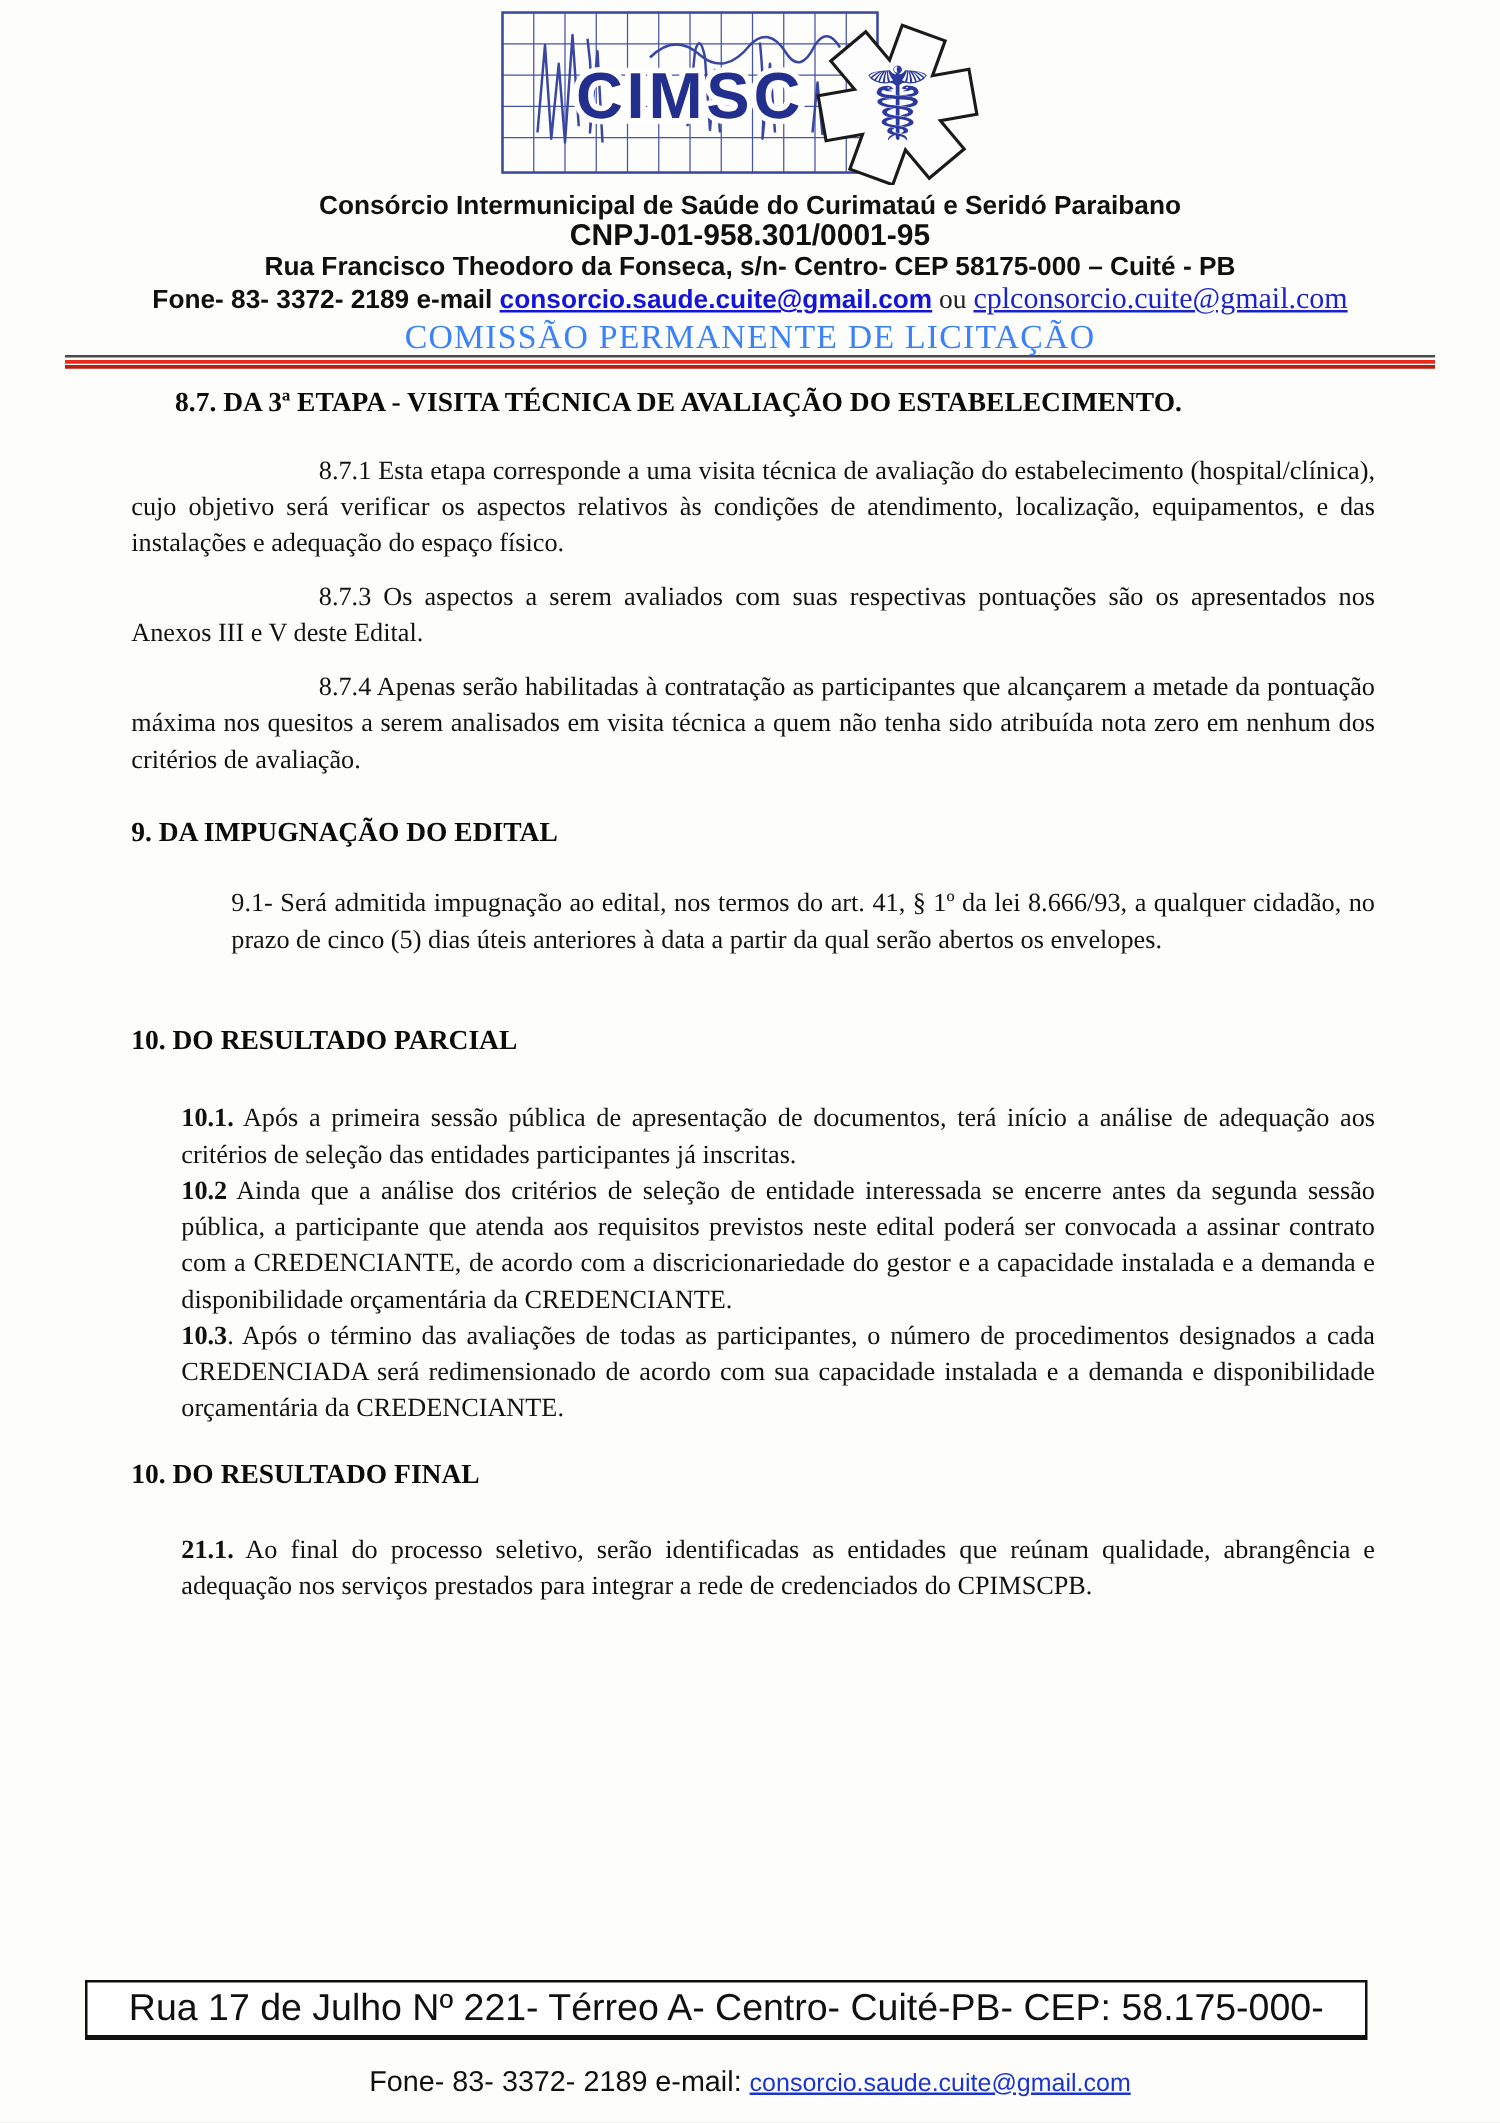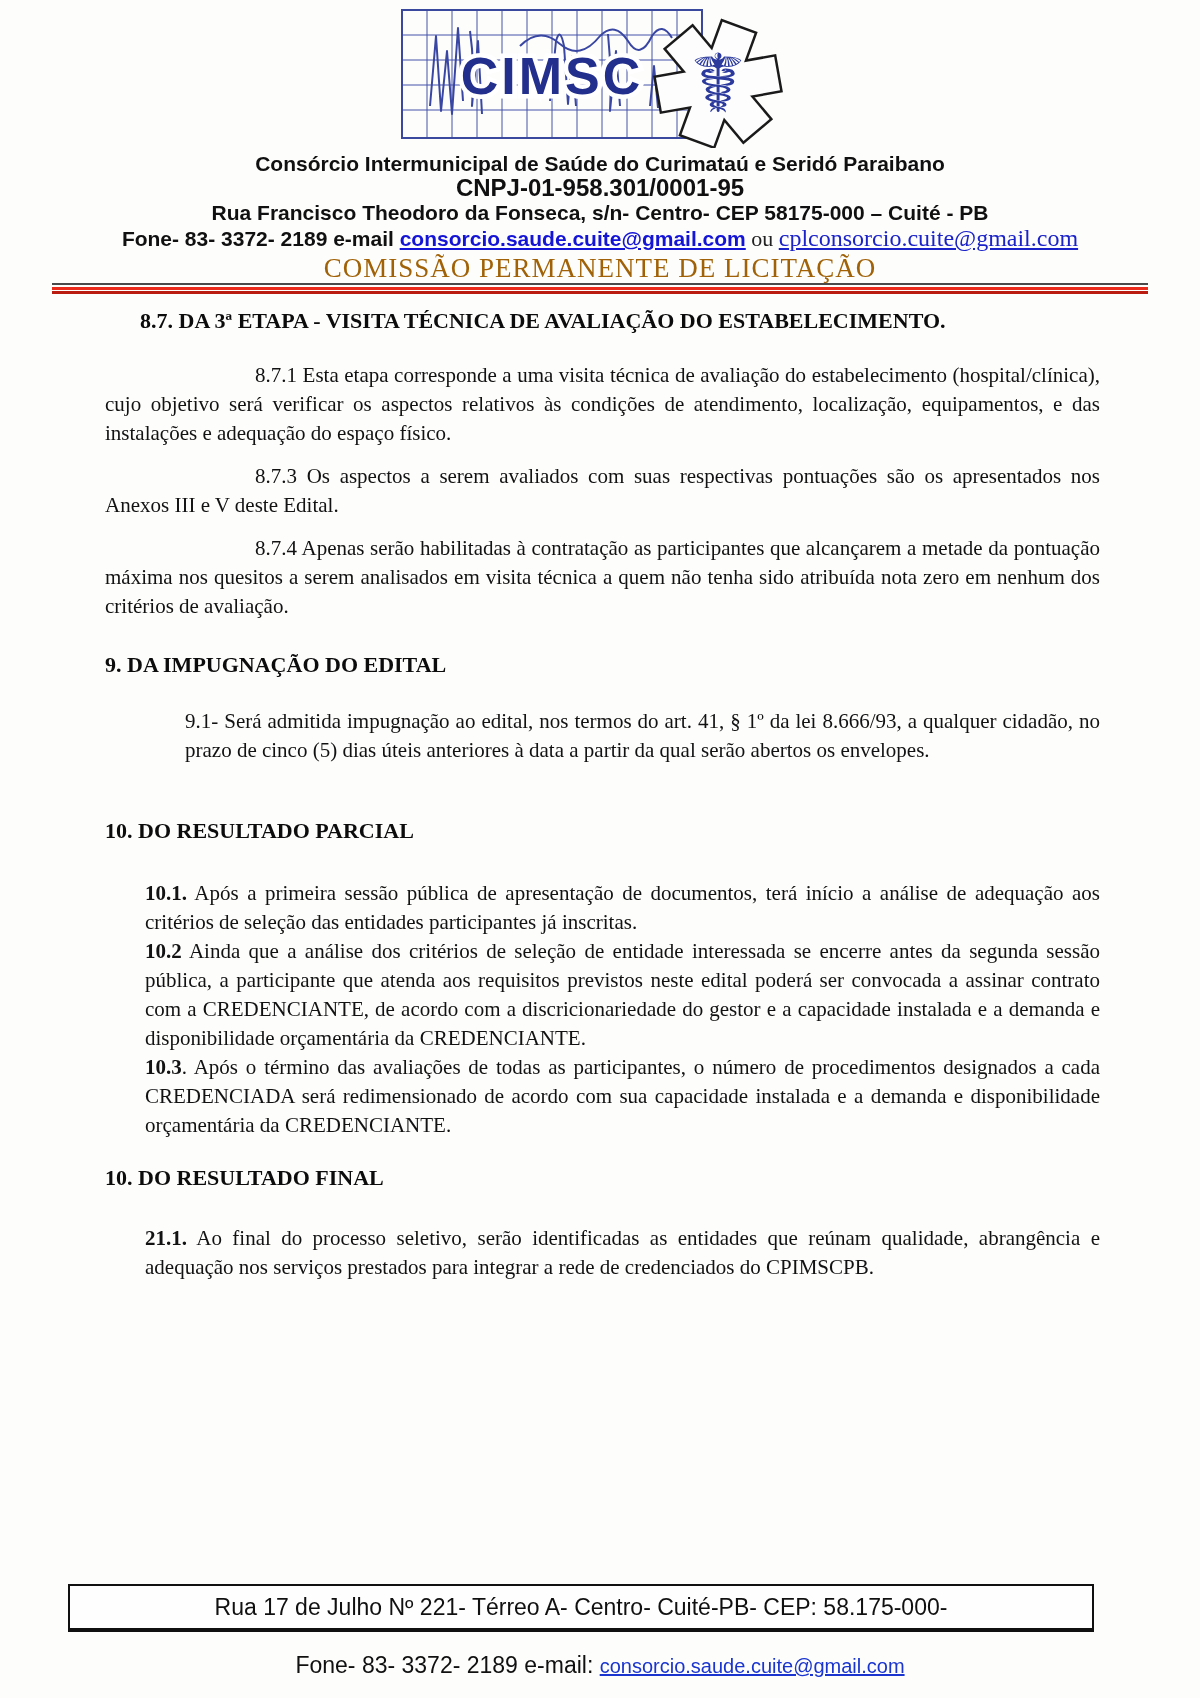--- a/index.html
+++ b/index.html
@@ -19,21 +19,21 @@
   
   .header { text-align: center; padding-top: 6px; }
   .logo-wrap { display: inline-block; height: 142px; }
   .org-line   { font-family: "Liberation Sans", sans-serif; font-weight: bold; font-size: 21px; line-height: 24px; color: #101010; }
   .cnpj-line  { font-family: "Liberation Sans", sans-serif; font-weight: bold; font-size: 24px; line-height: 24px; color: #101010; }
   .addr-line  { font-family: "Liberation Sans", sans-serif; font-weight: bold; font-size: 21px; line-height: 25px; color: #101010; }
   .phone-line { font-family: "Liberation Sans", sans-serif; font-weight: bold; font-size: 21px; line-height: 26px; color: #101010; }
   .email-bold-link { color: #1414d6; text-decoration: underline; font-weight: bold; }
   .ou-sep { font-family: "Liberation Serif", serif; font-weight: normal; font-size: 22px; color: #222; }
   .email-serif-link { font-family: "Liberation Serif", serif; font-weight: normal; font-size: 24px; color: #1a22c8; text-decoration: underline; }
-  .committee-line { font-family: "Liberation Serif", serif; font-size: 27px; line-height: 30px; letter-spacing: 1px; color: #a16207; margin-top: 1px; }
+  .committee-line { font-family: "Liberation Serif", serif; font-size: 27px; line-height: 30px; letter-spacing: 1px; color: #3b82f6; margin-top: 1px; }
 
   .divider { margin: 0 52px; }
   .divider .ln-black { height: 2px; background: #4a4a4a; }
   .divider .ln-red1  { height: 3px; background: #ea2a1a; margin-top: 2px; }
   .divider .ln-red2  { height: 3px; background: #bb1c10; margin-top: 1px; }
 
   
   .main { padding: 0 100px 0 105px; font-size: 21px; line-height: 29px; color: #121212; }
   .sec-heading { font-weight: bold; font-size: 22px; line-height: 28px; color: #0c0c0c; }
   .h-87 { margin: 13px 0 0 35px; }
@@ -56,21 +56,21 @@
   
   .footer-box {
     position: absolute;
     left: 68px; top: 1584px;
     width: 1026px; height: 48px;
     border: 2px solid #101010;
     border-bottom-width: 4px;
     background: #fefefe;
     display: flex; align-items: center; justify-content: center;
     font-family: "Liberation Sans", sans-serif;
-    font-size: 23px; color: #101010;
+    font-size: 30px; color: #101010;
   }
   .footer-phone {
     position: absolute;
     left: 0; top: 1652px; width: 100%;
     text-align: center;
     font-family: "Liberation Sans", sans-serif;
     font-size: 23px; color: #101010;
   }
   .footer-email { font-size: 20px; color: #1a35cf; text-decoration: underline; font-family: "Liberation Sans", sans-serif; }
 </style>

